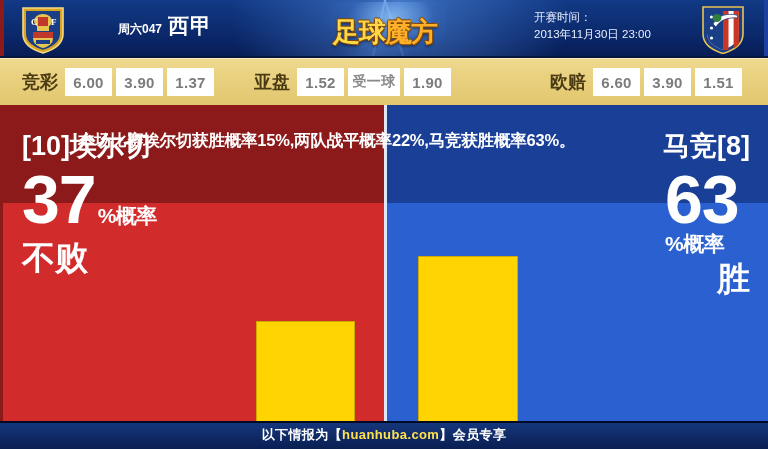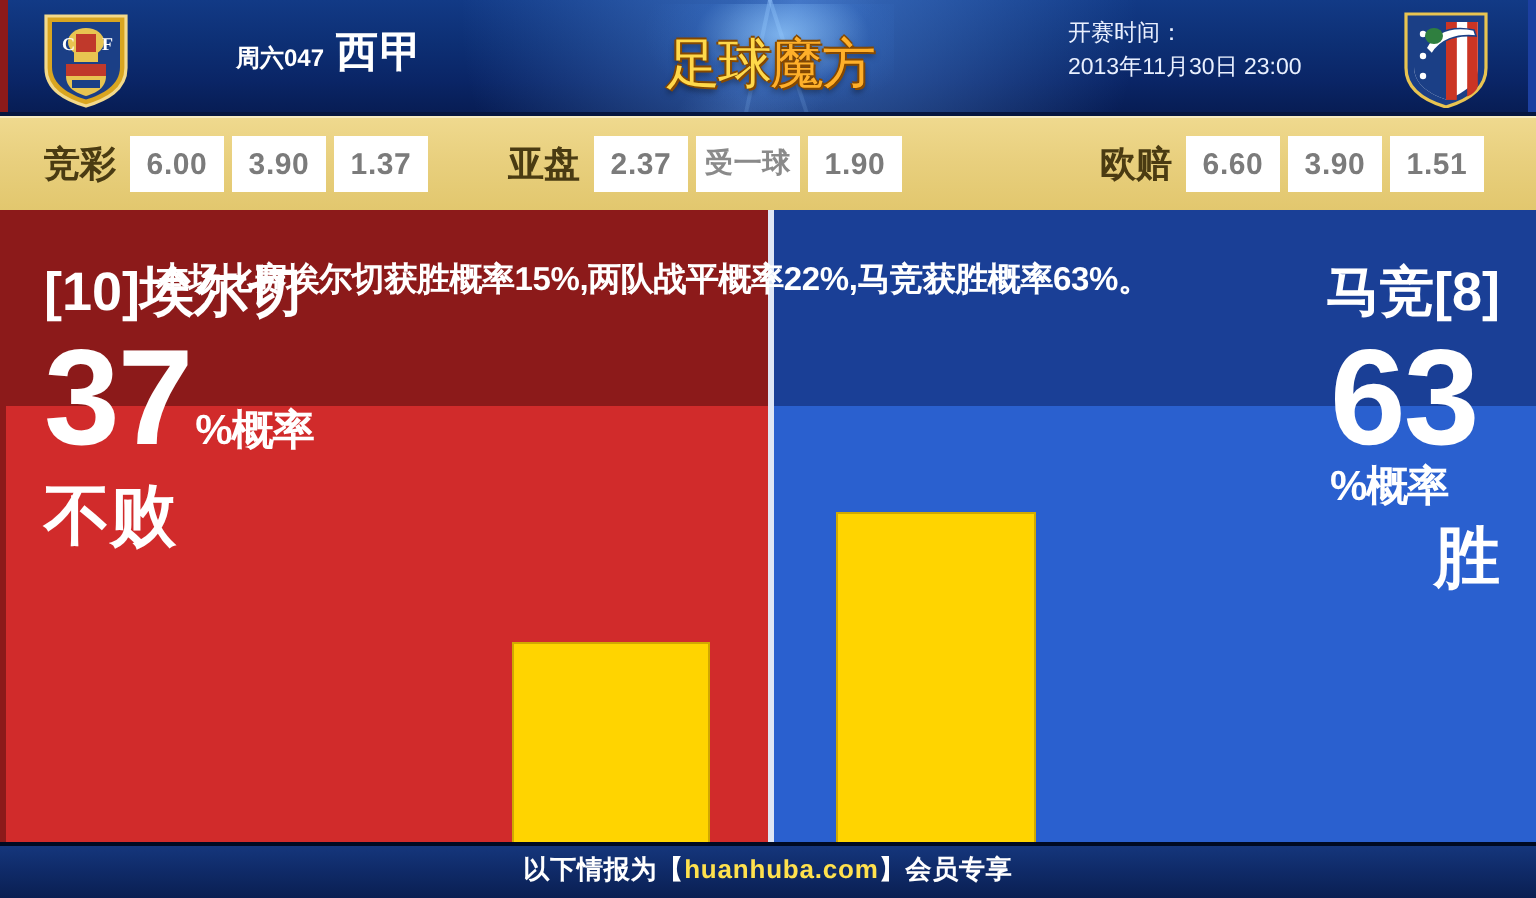--- a/index.html
+++ b/index.html
@@ -48,21 +48,21 @@
 
   .logo-wrap{
     position:absolute;left:323px;top:2px;width:124px;height:54px;
   }
   .logo-glow{
     position:absolute;inset:0;
     background:radial-gradient(ellipse at 55% 28%, rgba(150,205,255,.70) 0%, rgba(60,120,210,.18) 45%, rgba(0,0,0,0) 72%);
   }
   .logo-text{
     position:absolute;left:0;top:12px;width:124px;text-align:center;
-    font-size:27px;font-weight:normal;letter-spacing:-1px;
+    font-size:27px;font-weight:bold;letter-spacing:-1px;
     color:#ffd84a;
     text-shadow:
       0 0 1px #6b3a00,
       1px 1px 0 #8a4b00,
       -1px 0 0 #8a4b00,
       0 -1px 0 #8a4b00,
       0 2px 3px rgba(0,0,0,.55);
   }
   .logo-text .mo{color:#ffb02a;}
 
@@ -222,21 +222,21 @@
 
     <div class="odds-grp g1">
       <span class="odds-label">竞彩</span>
       <span class="odds-cell">6.00</span>
       <span class="odds-cell">3.90</span>
       <span class="odds-cell">1.37</span>
     </div>
 
     <div class="odds-grp g2">
       <span class="odds-label">亚盘</span>
-      <span class="odds-cell">2.37</span>
+      <span class="odds-cell">1.52</span>
       <span class="odds-cell wide">受一球</span>
       <span class="odds-cell">1.90</span>
     </div>
 
     <div class="odds-grp g3">
       <span class="odds-label">欧赔</span>
       <span class="odds-cell">6.60</span>
       <span class="odds-cell">3.90</span>
       <span class="odds-cell">1.51</span>
     </div>

